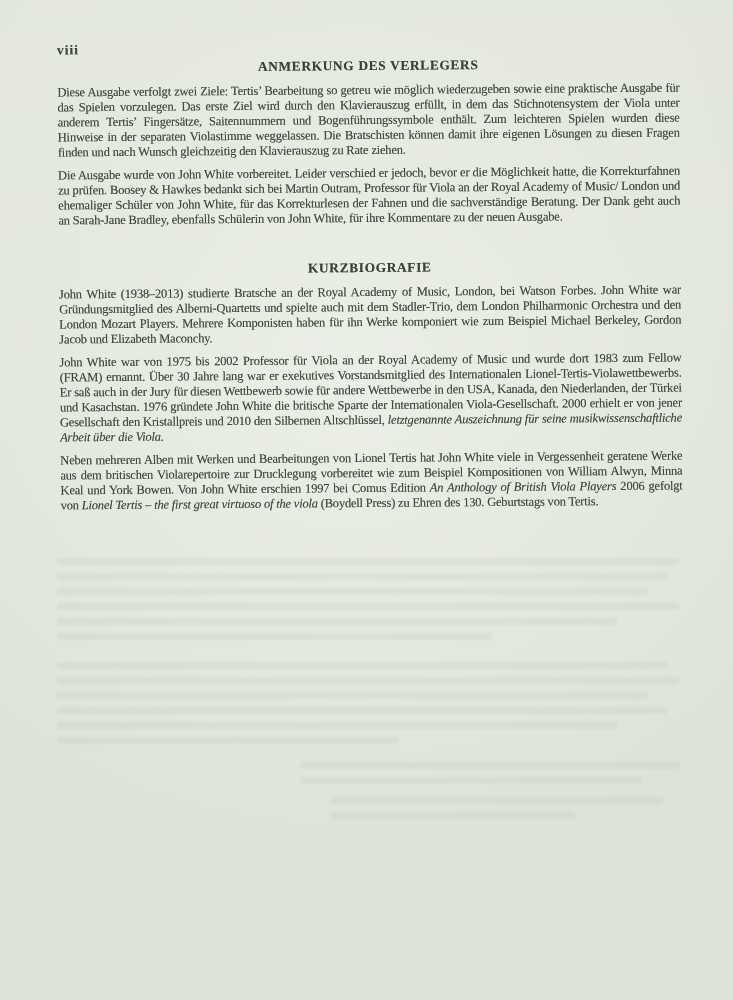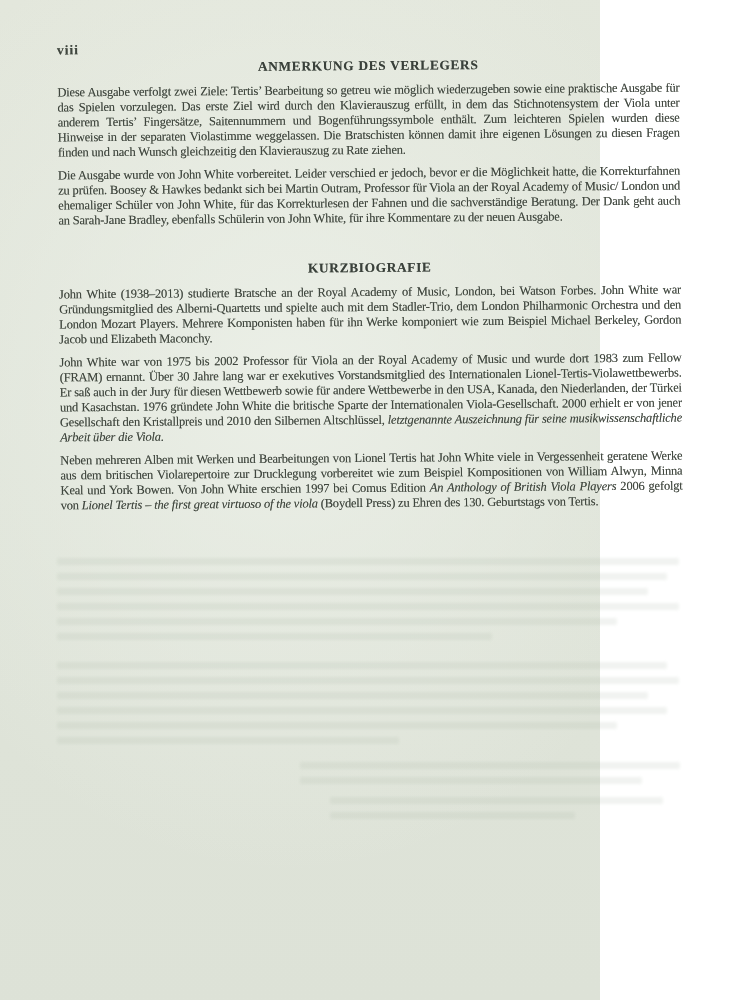--- a/index.html
+++ b/index.html
@@ -4,21 +4,21 @@
 <style>
   html, body {
     margin: 0;
     padding: 0;
     width: 733px;
     height: 1000px;
     overflow: hidden;
   }
   .page {
     position: relative;
-    width: 600px;
+    width: 733px;
     height: 1000px;
     background:
       radial-gradient(ellipse 130% 90% at 48% 38%, rgba(236,240,232,.9) 0%, rgba(224,229,218,.0) 55%),
       linear-gradient(178deg, #e3e7dc 0%, #dfe4d9 45%, #dde2d7 100%);
   }
   .content {
     position: absolute;
     left: 57px;
     top: 40px;
     width: 622px;

